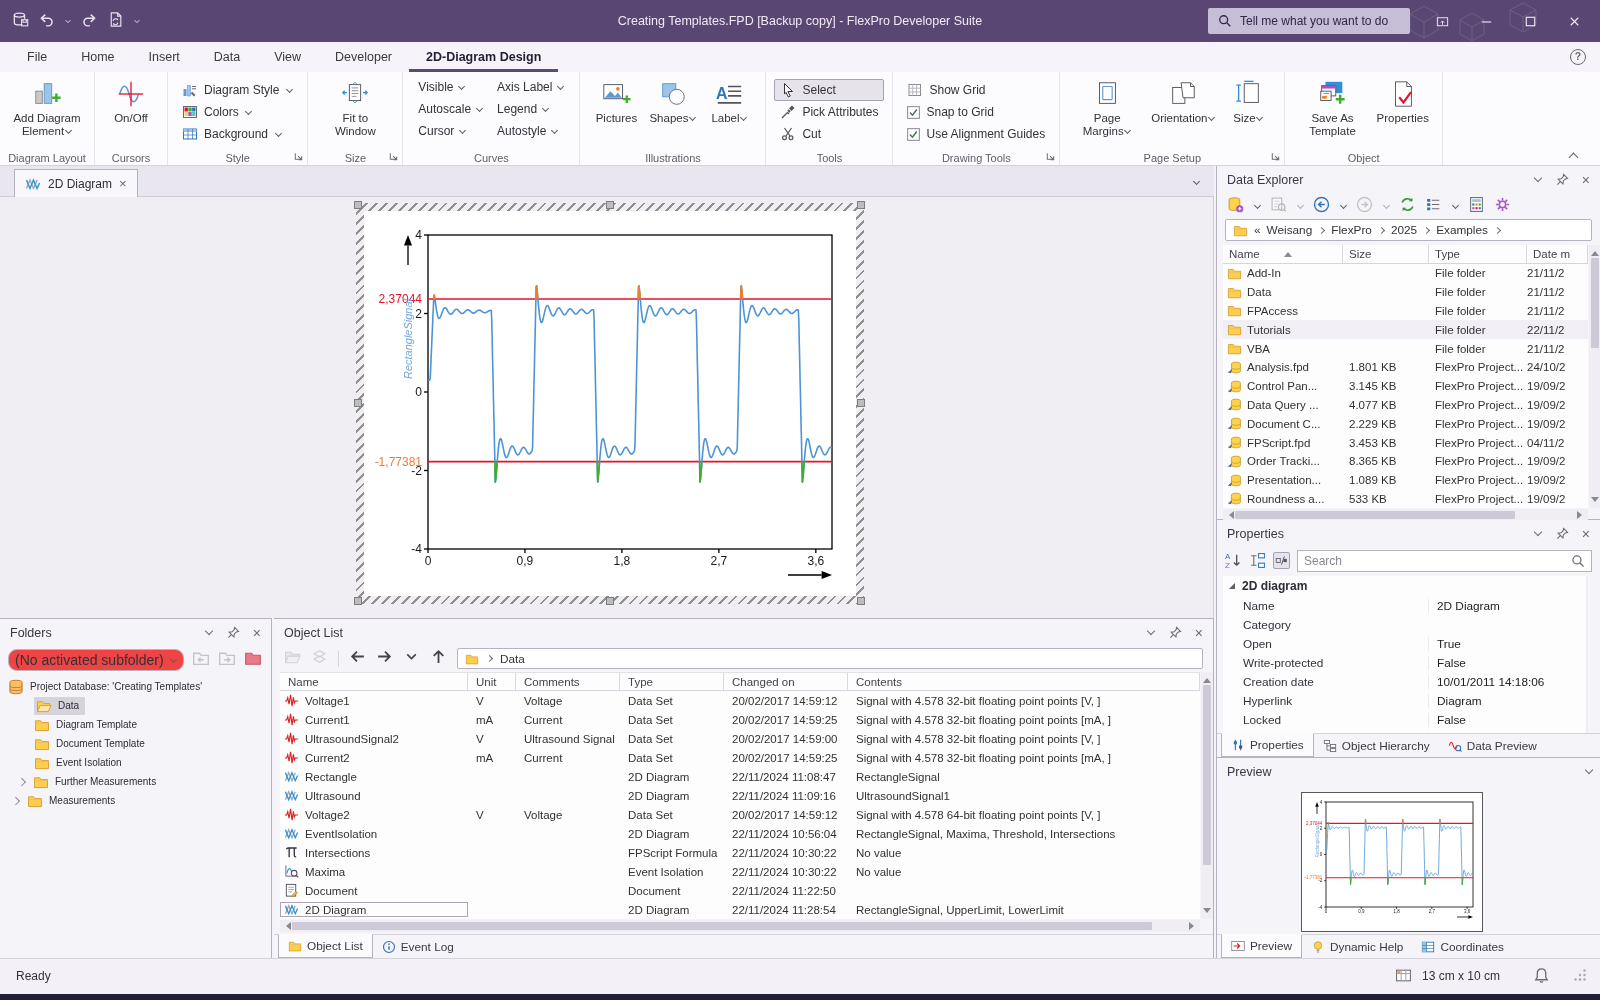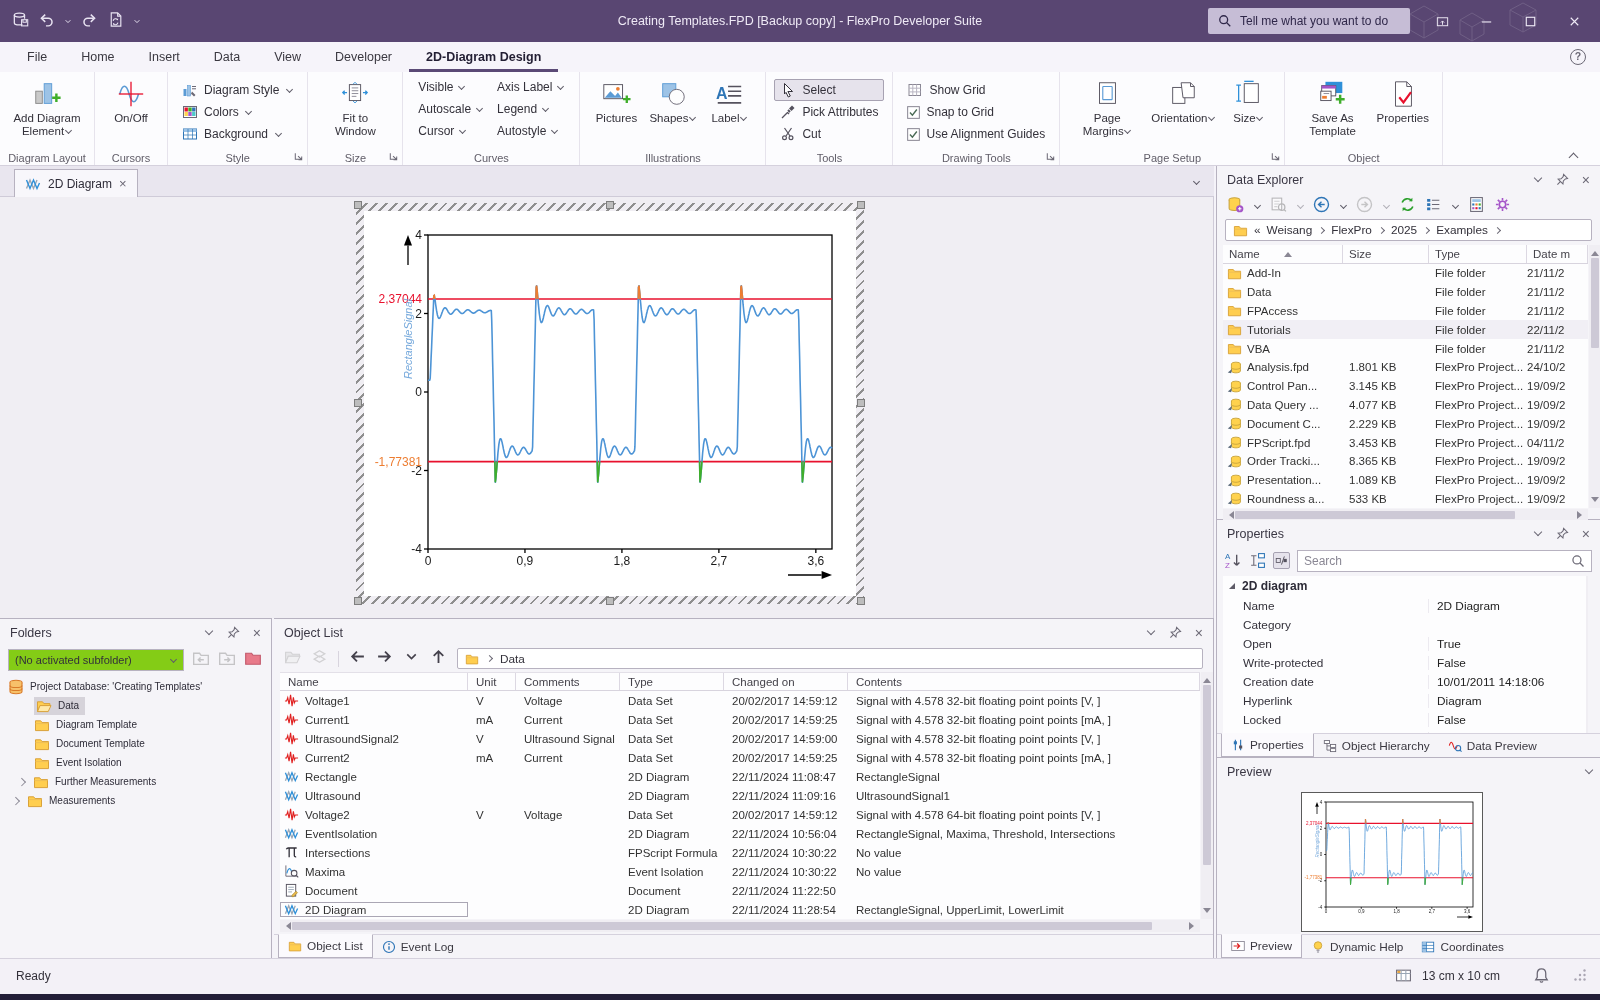--- a/index.html
+++ b/index.html
@@ -106,21 +106,21 @@
   .btabs{position:absolute;left:0;bottom:0;width:100%;height:24px;border-top:1px solid #d5d1dd;display:flex;align-items:stretch;padding-left:4px;background:#f5f4f8}
   .btab{display:flex;align-items:center;gap:5px;font-size:11.8px;padding:0 9px;color:#3a3840;white-space:nowrap}
   .btab .ic{width:14px;height:14px}
   .btab.active{background:#fbfafd;border:1px solid #b7b2c0;border-top:1px solid #fbfafd;margin-top:-1px}
   
   #preview-panel{left:1216px;top:758px;width:435px;height:200px;border-left:1px solid #b7b2c0}
   #preview-thumb{position:absolute;left:84px;top:34px;width:182px;height:140px;background:#fff;border:1px solid #5a5a5a}
   
   #folders-panel{left:0;top:618px;width:272px;height:340px;border-top:1px solid #b7b2c0;border-right:1px solid #b7b2c0}
   .fo-toolbar{height:28px;display:flex;align-items:center;gap:8px;padding:0 8px}
-  .combo{width:176px;height:22px;background:#84cc16;border:1px solid #b7b2c0;border-radius:0;display:flex;align-items:center;font-size:11px;color:#33313a;padding:0 6px;justify-content:space-between}
+  .combo{width:176px;height:22px;background:#ef4444;border:1px solid #b7b2c0;border-radius:9px;display:flex;align-items:center;font-size:14px;color:#33313a;padding:0 6px;justify-content:space-between}
   .fo-toolbar .ic{width:18px;height:18px}
   .tree{margin-top:3px;font-size:10px}
   .titem{display:flex;align-items:center;gap:6px;height:19px;color:#2e2c38;white-space:nowrap}
   .titem .ic{width:16px;height:16px;flex:none}
   .tsel{background:#d6d3da;padding:0 6px 0 2px;display:flex;align-items:center;gap:6px;height:18px}
   .tchev{width:9px;height:9px;position:relative;flex:none}
   .tchev::after{content:"";position:absolute;left:1px;top:1.5px;width:4.5px;height:4.5px;border-right:1.4px solid #8a8794;border-top:1.4px solid #8a8794;transform:rotate(45deg)}
   
   #object-list-panel{left:274px;top:618px;width:940px;height:340px;border-top:1px solid #b7b2c0;border-right:1px solid #b7b2c0}
   .ol-toolbar{height:25px;display:flex;align-items:center;gap:10px;padding:0 10px}

